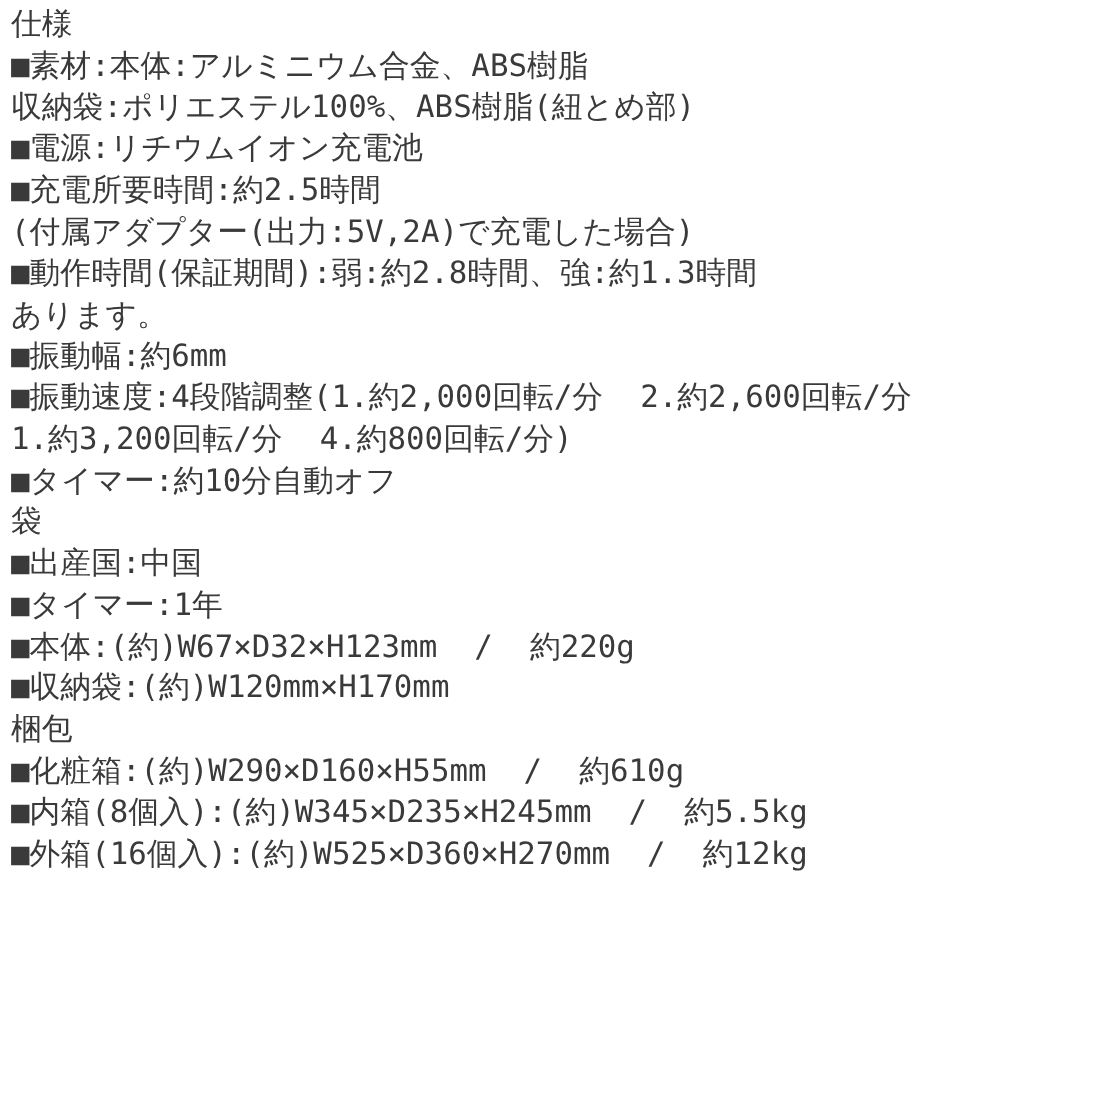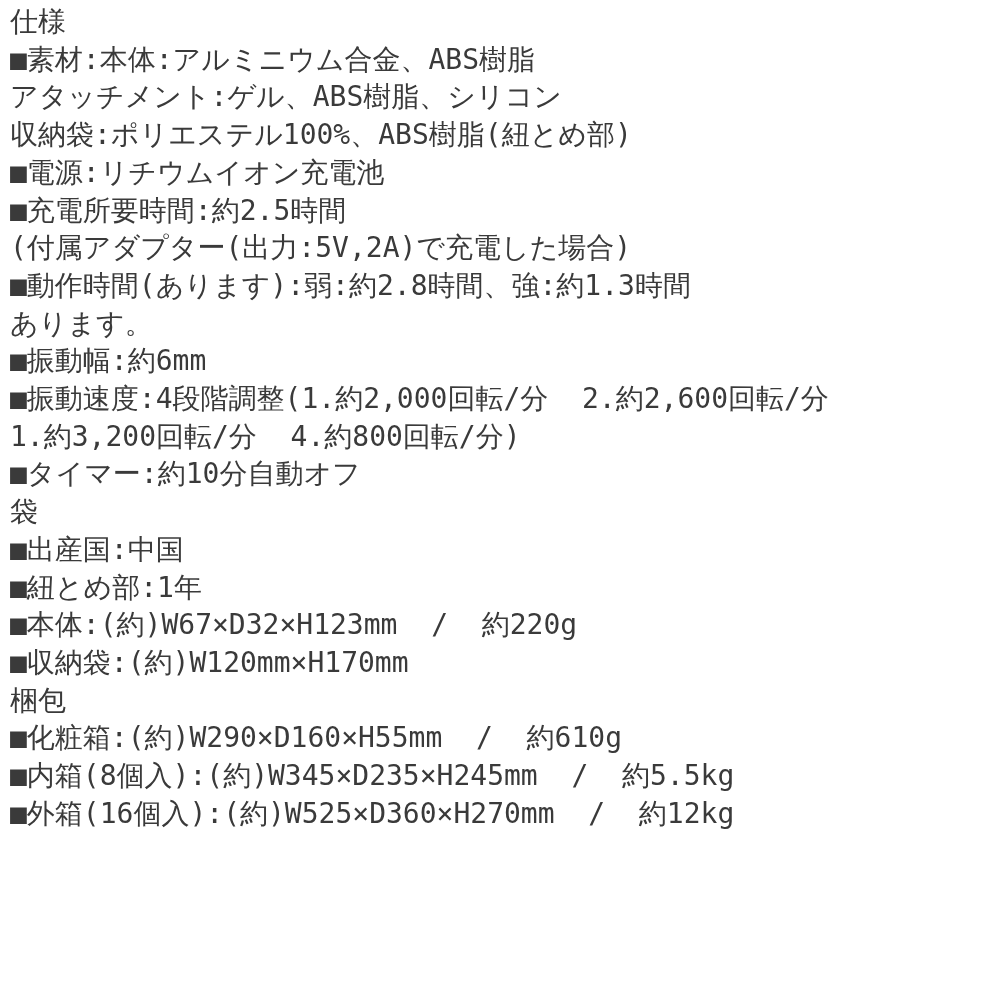--- a/index.html
+++ b/index.html
@@ -27,33 +27,32 @@
     white-space: pre;
     overflow: hidden;
   }
 </style>
 </head>
 <body style="background: rgb(255, 255, 255);">
 
 <div class="doc" style="color: rgb(58, 58, 58);">
   <div class="line">仕様</div>
   <div class="line">■素材:本体:アルミニウム合金、ABS樹脂</div>
-  <div class="line">アタッチメント:ゲル、ABS樹脂、シリコン</div>
   <div class="line">収納袋:ポリエステル100%、ABS樹脂(紐とめ部)</div>
   <div class="line">■電源:リチウムイオン充電池</div>
   <div class="line">■充電所要時間:約2.5時間</div>
   <div class="line">(付属アダプター(出力:5V,2A)で充電した場合)</div>
-  <div class="line">■動作時間(あります):弱:約2.8時間、強:約1.3時間</div>
+  <div class="line">■動作時間(保証期間):弱:約2.8時間、強:約1.3時間</div>
   <div class="line">あります。</div>
   <div class="line">■振動幅:約6mm</div>
   <div class="line">■振動速度:4段階調整(1.約2,000回転/分  2.約2,600回転/分</div>
   <div class="line">1.約3,200回転/分  4.約800回転/分)</div>
   <div class="line">■タイマー:約10分自動オフ</div>
   <div class="line">袋</div>
   <div class="line">■出産国:中国</div>
-  <div class="line">■紐とめ部:1年</div>
+  <div class="line">■タイマー:1年</div>
   <div class="line">■本体:(約)W67×D32×H123mm  /  約220g</div>
   <div class="line">■収納袋:(約)W120mm×H170mm</div>
   <div class="line">梱包</div>
   <div class="line">■化粧箱:(約)W290×D160×H55mm  /  約610g</div>
   <div class="line">■内箱(8個入):(約)W345×D235×H245mm  /  約5.5kg</div>
   <div class="line">■外箱(16個入):(約)W525×D360×H270mm  /  約12kg</div>
 </div>
 
 </body></html>

